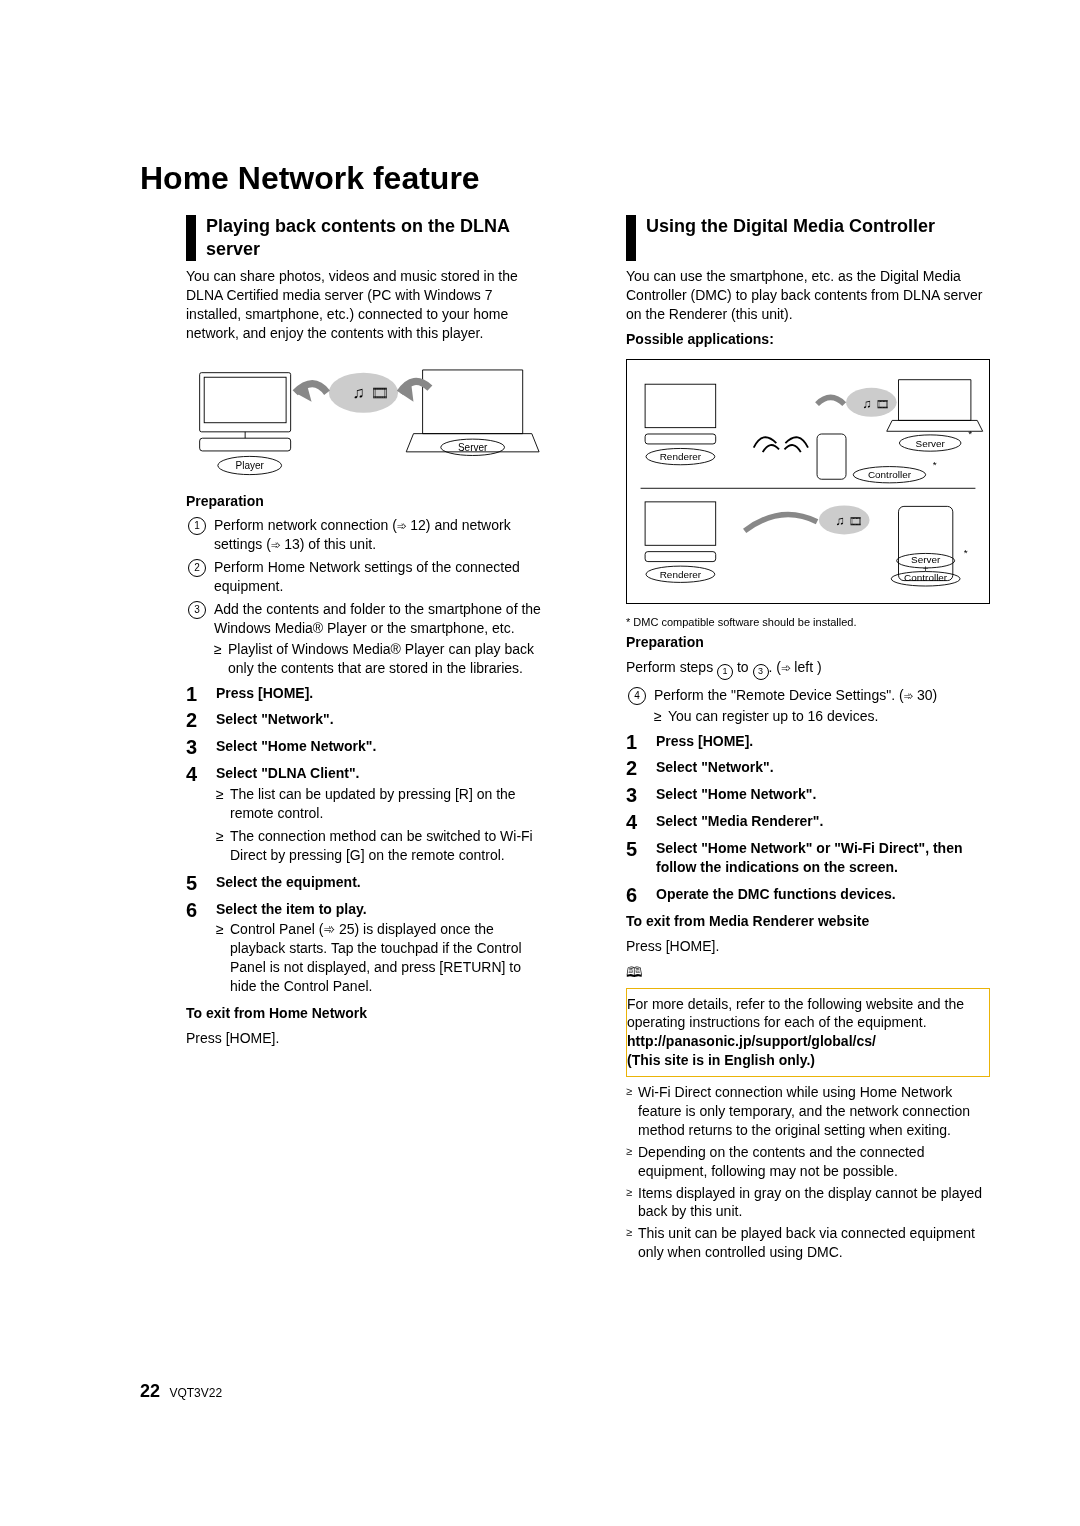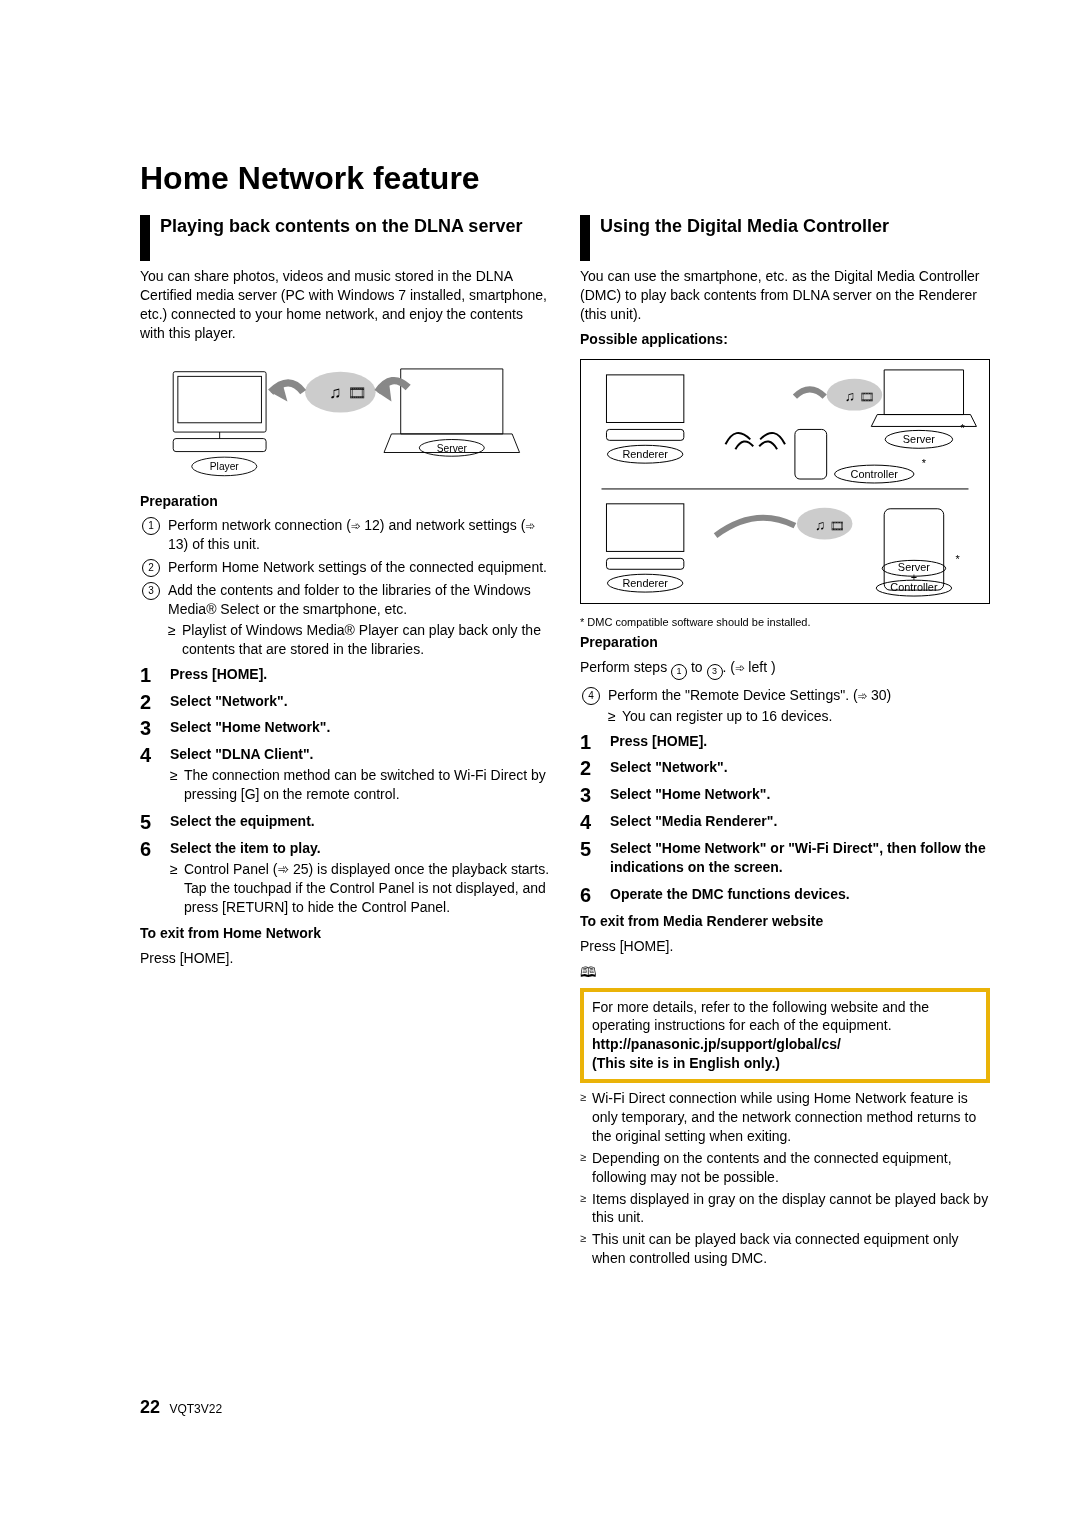--- a/index.html
+++ b/index.html
@@ -24,20 +24,21 @@
     margin: 0 0 18px 0;
     letter-spacing: 0px;
   }
   .columns {
     display: flex;
     gap: 30px;
   }
   .col {
     flex: 1;
     min-width: 0;
+    margin-left: 46px;
   }
   .section-heading {
     display: flex;
     align-items: flex-start;
     margin: 0 0 6px 0;
   }
   .section-bar {
     width: 10px;
     background: #000;
     margin-right: 10px;
@@ -124,42 +125,42 @@
   .footnote {
     font-size: 11px;
     line-height: 1.3;
     margin: 4px 0;
   }
   .notebox-icon {
     font-size: 14px;
     margin: 6px 0 2px 0;
   }
   .notebox {
-    border: 4px solid #eab308;
-    padding: 6px 8px;
+    border: 1px solid #eab308;
+    padding: 6px 0;
     margin: 2px 0 6px 0;
     font-size: 14px;
     line-height: 1.35;
   }
   .small-bullets {
     list-style: none;
     padding: 0;
     margin: 2px 0 0 0;
     font-size: 14px;
     line-height: 1.3;
   }
   .small-bullets > li {
     position: relative;
     padding-left: 12px;
     margin-bottom: 3px;
   }
   .page-footer {
     position: absolute;
     left: 140px;
-    bottom: 70px;
+    bottom: 86px;
     font-size: 12px;
   }
   .page-footer .pn { font-size: 18px; font-weight: bold; margin-right:6px;}
   .inline-circle {
     display:inline-block;
     width: 14px; height:14px;
     border:1px solid #000; border-radius:50%;
     font-size:9px; line-height:13px; text-align:center;
     vertical-align: -2px;
   }
@@ -215,33 +216,34 @@
         <li>
           <span class="circle-num">1</span>
           <span>Perform network connection (</span><span class="xref">12</span><span>) and network settings (</span><span class="xref">13</span><span>) of this unit.</span>
         </li>
         <li>
           <span class="circle-num">2</span>
           <span>Perform Home Network settings of the connected equipment.</span>
         </li>
         <li>
           <span class="circle-num">3</span>
-          <span>Add the contents and folder to the libraries of the Windows Media® Select or the smartphone, etc.</span>
+          <span>Add the contents and folder to the smartphone of the Windows Media® Player or the smartphone, etc.</span>
           <ul class="sub-bullets">
             <li>Playlist of Windows Media® Player can play back only the contents that are stored in the libraries.</li>
           </ul>
         </li>
       </ul>
 
       <ol class="steps">
         <li><span class="step-num">1</span><span class="bold">Press [HOME].</span></li>
         <li><span class="step-num">2</span><span class="bold">Select "Network".</span></li>
         <li><span class="step-num">3</span><span class="bold">Select "Home Network".</span></li>
         <li><span class="step-num">4</span><span class="bold">Select "DLNA Client".</span>
           <ul class="sub-bullets">
+            <li>The list can be updated by pressing [R] on the remote control.</li>
             <li>The connection method can be switched to Wi-Fi Direct by pressing [G] on the remote control.</li>
           </ul>
         </li>
         <li><span class="step-num">5</span><span class="bold">Select the equipment.</span></li>
         <li><span class="step-num">6</span><span class="bold">Select the item to play.</span>
           <ul class="sub-bullets">
             <li>Control Panel (➾ 25) is displayed once the playback starts. Tap the touchpad if the Control Panel is not displayed, and press [RETURN] to hide the Control Panel.</li>
           </ul>
         </li>
       </ol>

